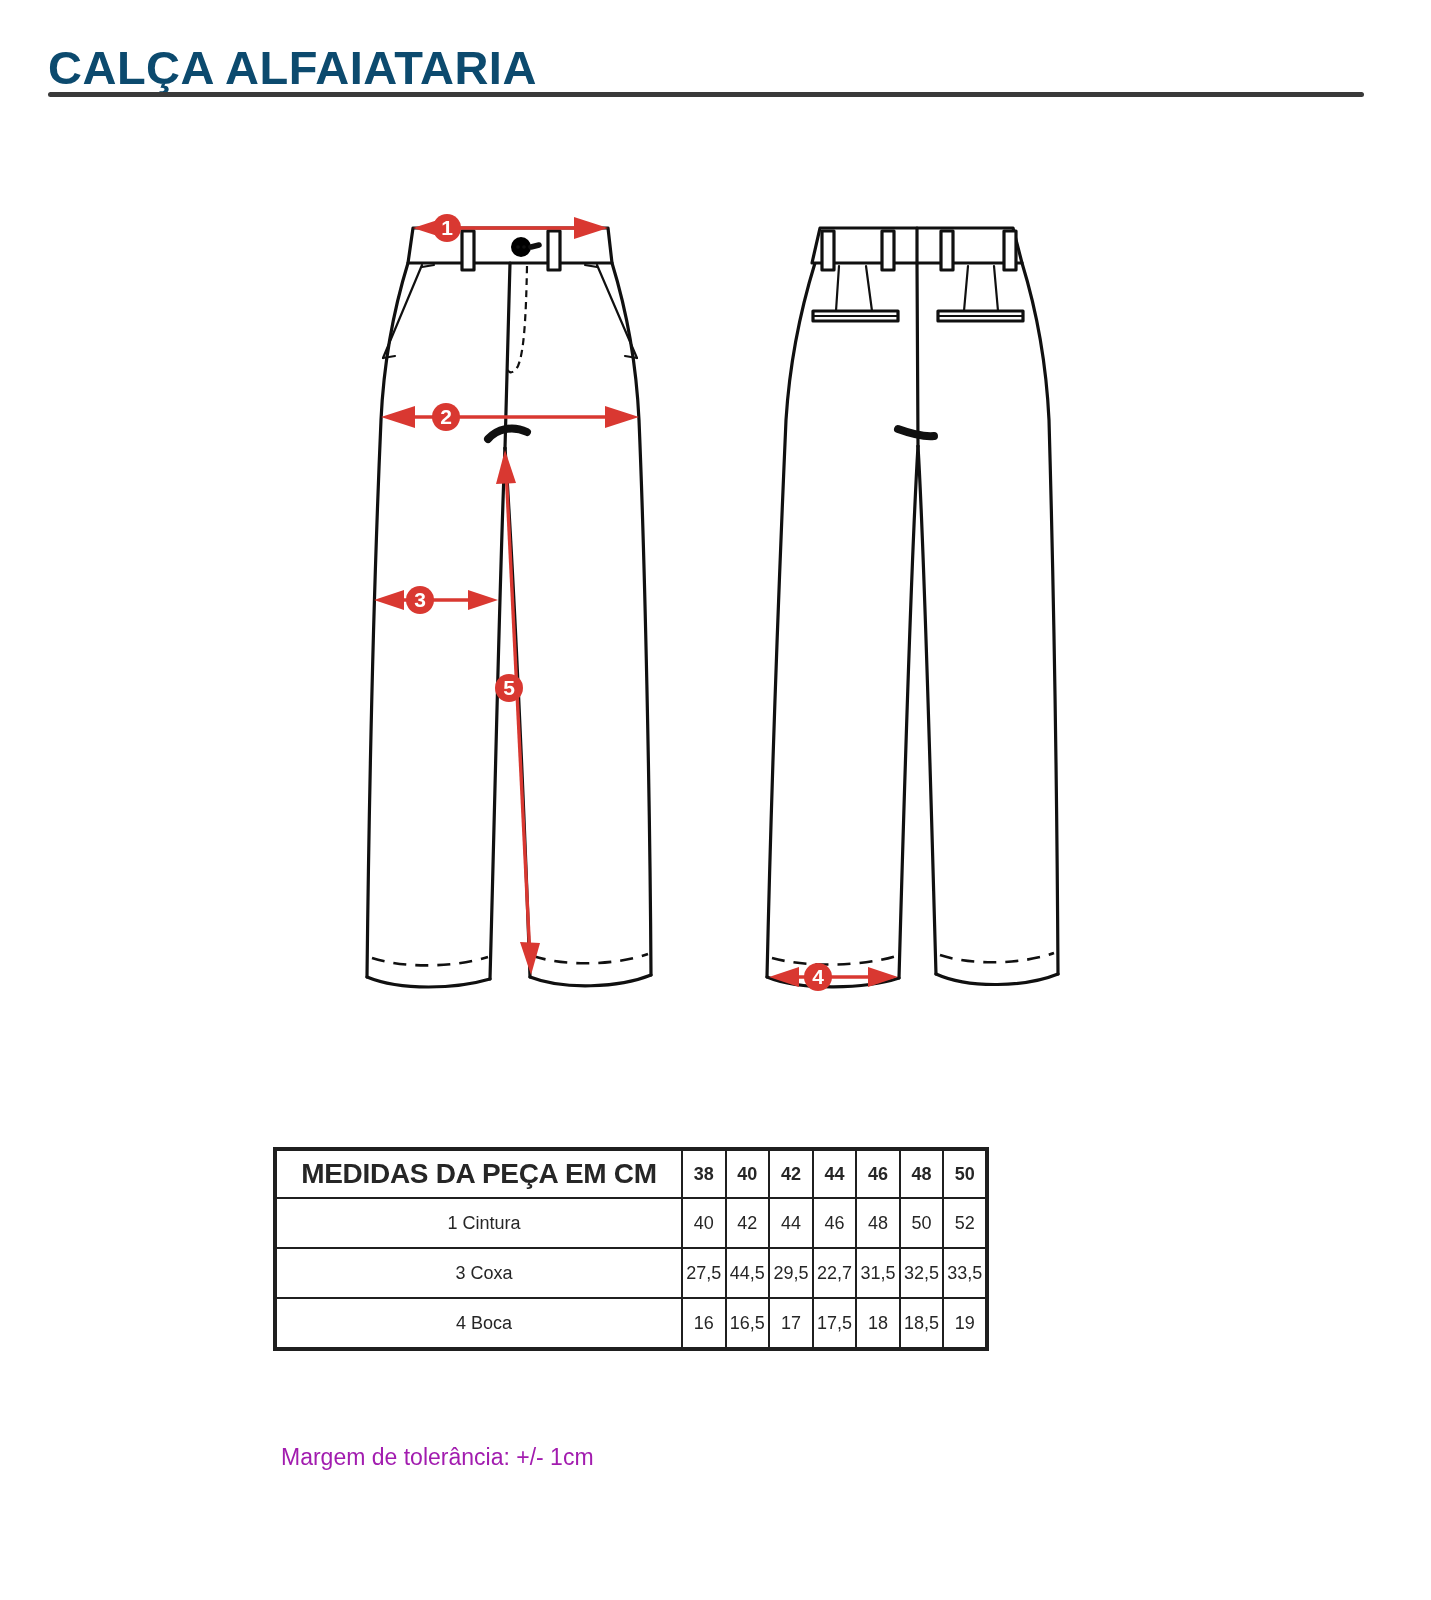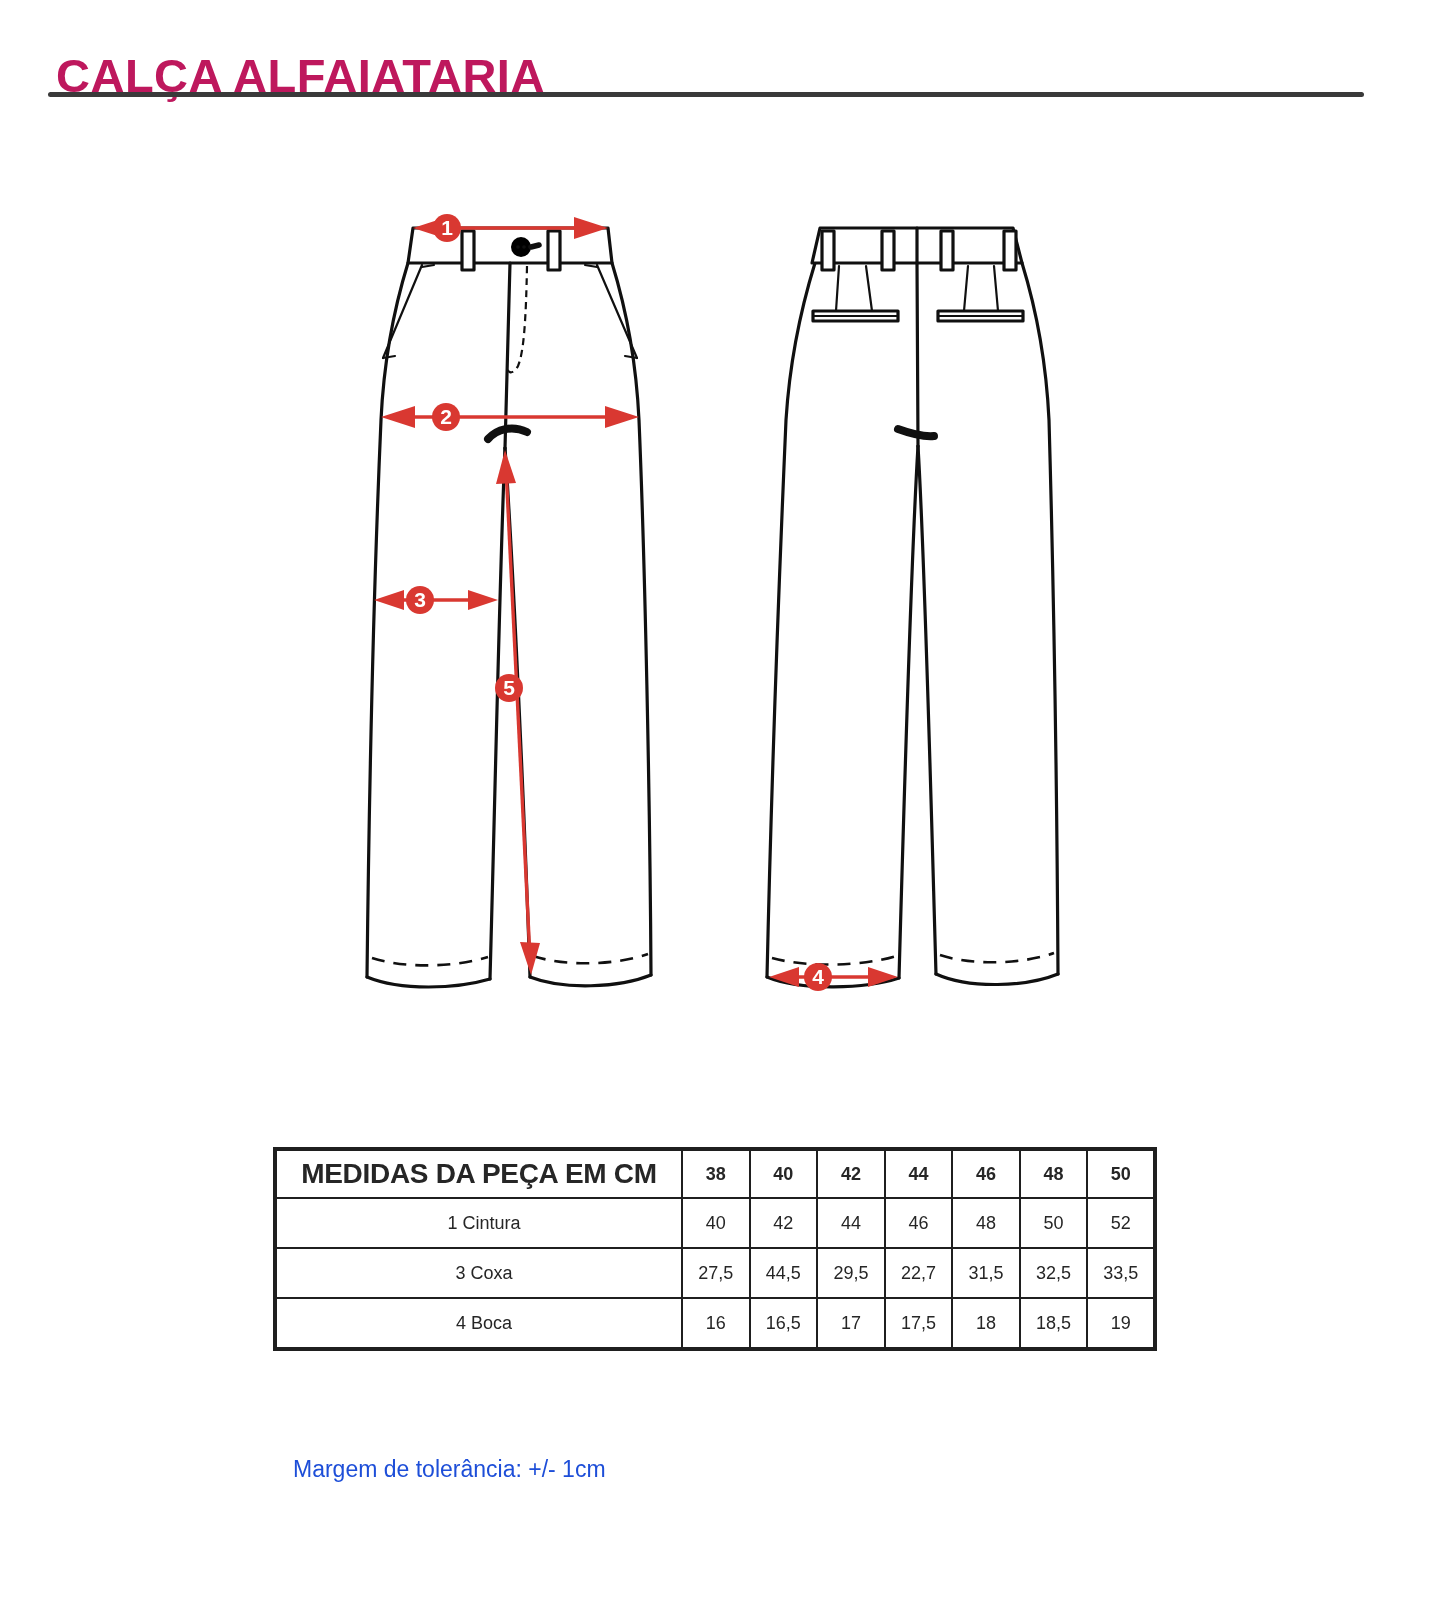--- a/index.html
+++ b/index.html
@@ -8,22 +8,22 @@
     --table-line:#1f1f1f;
     --ink-text:#2b2b2b;
   }
   html,body{margin:0;padding:0;background:#fff;}
   .page{
     position:relative;width:1431px;height:1600px;background:#fff;overflow:hidden;
     font-family:"Liberation Sans",sans-serif;color:var(--ink-text);
   }
   
   .page-title{
-    position:absolute;left:48px;top:44px;margin:8px;
-    font-size:47px;font-weight:bold;letter-spacing:.5px;color:#be185d;line-height:1;
+    position:absolute;left:48px;top:44px;margin:0;
+    font-size:47px;font-weight:bold;letter-spacing:.5px;color:#0c4a6e;line-height:1;
   }
   .title-rule{
     position:absolute;left:48px;right:67px;top:92px;height:5px;
     background:#3a3a3a;border-radius:3px;
   }
   
   svg.drawing{position:absolute;left:0;top:0;width:1431px;height:1600px;}
   .ink path,.ink line,.ink polygon,.ink rect{
     stroke:var(--line);fill:none;stroke-width:3.2;stroke-linecap:round;stroke-linejoin:round;
   }
@@ -35,37 +35,37 @@
   .ink .dot{fill:var(--line);stroke:none;}
   .red line,.red path{stroke:var(--accent);stroke-width:3.4;fill:none;}
   .red polygon{fill:var(--accent);stroke:none;}
   .red circle{fill:var(--accent);stroke:none;}
   .red text{
     fill:#fff;font-family:"Liberation Sans",sans-serif;font-size:21px;font-weight:bold;
     text-anchor:middle;
   }
   
   .size-table{
-    position:absolute;left:273px;top:1147px;width:884px;
+    position:absolute;left:273px;top:1147px;width:716px;
     border-collapse:collapse;table-layout:fixed;
     font-family:"Liberation Sans",sans-serif;
   }
   .size-table col.c-label{width:407px;}
   .size-table th,.size-table td{
     border:2.5px solid var(--table-line);
     font-size:18px;color:#262626;text-align:center;padding:0;
     height:48px;overflow:hidden;white-space:nowrap;
   }
   .size-table{border:4px solid var(--table-line);}
   .size-table thead th{font-weight:bold;height:46px;}
   .size-table thead th.t-title{font-size:28px;letter-spacing:-.3px;}
   .size-table td.t-label{text-align:center;padding-left:10px;font-weight:normal;}
   .tolerance-note{
-    position:absolute;left:277px;top:1440px;margin:16px;
-    font-size:23px;color:#1d4ed8;
+    position:absolute;left:277px;top:1440px;margin:4px;
+    font-size:23px;color:#a21caf;
   }
 </style>
 </head>
 <body>
 
 <div class="page">
 
   <h1 class="page-title">CALÇA ALFAIATARIA</h1>
   <div class="title-rule"></div>
 

